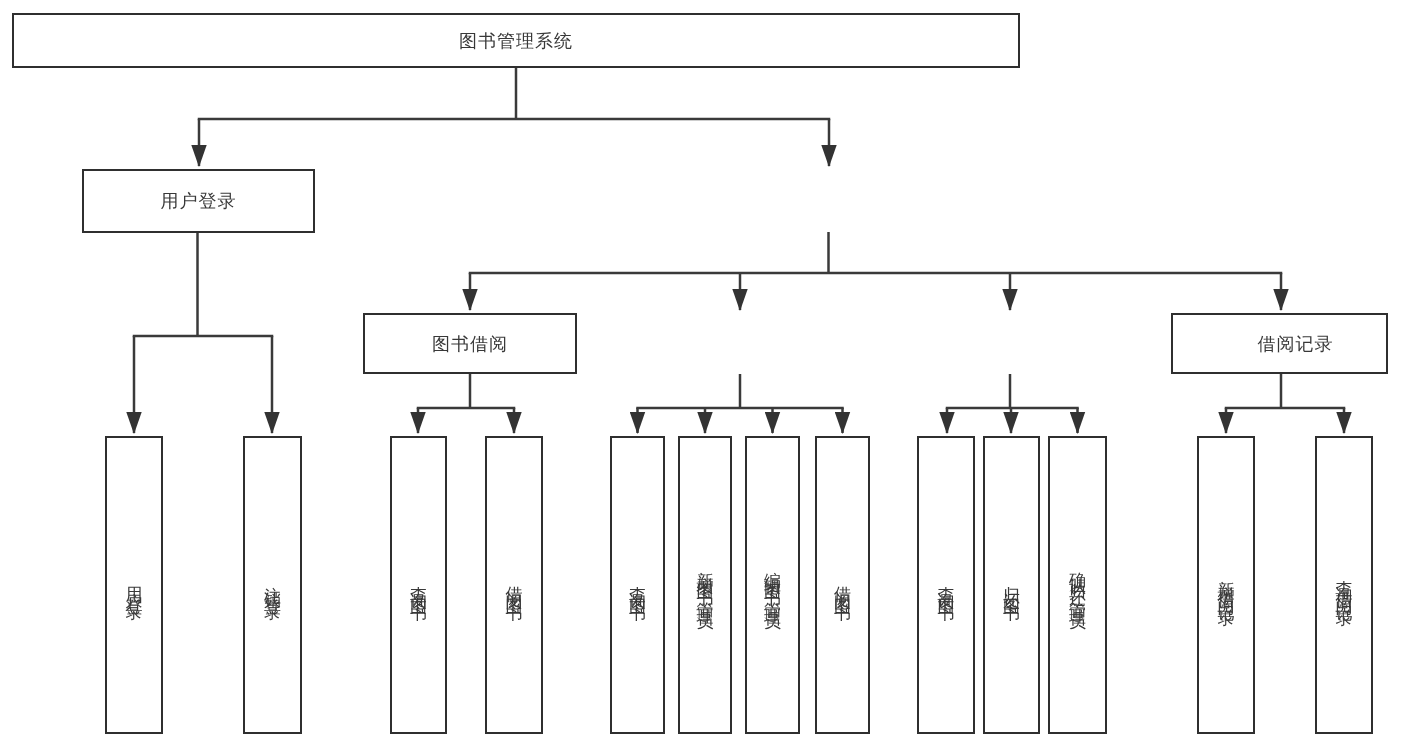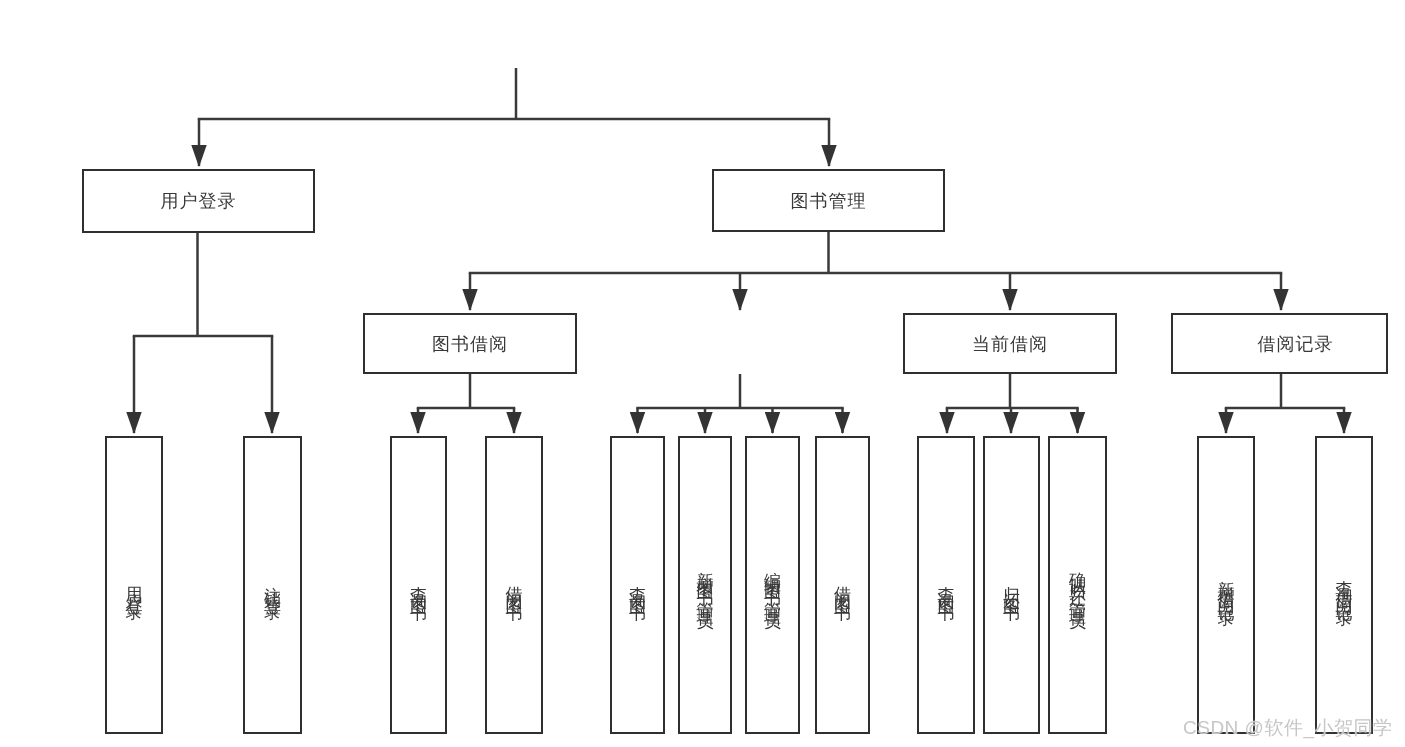--- a/index.html
+++ b/index.html
@@ -101,33 +101,30 @@
       <line x1="1011" y1="408" x2="1011" y2="433" marker-end="url(#arrow)"></line>
       <line x1="1077.5" y1="408" x2="1077.5" y2="433" marker-end="url(#arrow)"></line>
 
       <path d="M1281 374 V408"></path>
       <path d="M1224.75 408 H1345.25"></path>
       <line x1="1226" y1="408" x2="1226" y2="433" marker-end="url(#arrow)"></line>
       <line x1="1344" y1="408" x2="1344" y2="433" marker-end="url(#arrow)"></line>
     </g>
   </svg>
 
+  <div class="node h root" style="left:12px; top:13px; width:1008px; height:55px;">
+    <span>图书管理系统</span>
+  </div>
 
   <div class="node h" style="left:82px; top:169px; width:233px; height:64px;">
     <span>用户登录</span>
   </div>
-  <div class="node h" style="left:712px; top:169px; width:233px; height:63px;">
-    <span>图书管理</span>
-  </div>
 
   <div class="node h" style="left:363px; top:313px; width:214px; height:61px;">
     <span>图书借阅</span>
-  </div>
-  <div class="node h" style="left:903px; top:313px; width:214px; height:61px;">
-    <span>当前借阅</span>
   </div>
   <div class="node h" style="left:1171px; top:313px; width:217px; height:61px;padding-left:32px;">
     <span>借阅记录</span>
   </div>
 
   <div class="node leaf" style="left:105px; width:58px;">
     <span class="vtext">用户登录</span>
   </div>
   <div class="node leaf" style="left:243px; width:59px;">
     <span class="vtext">注销登录</span>
@@ -163,15 +160,14 @@
     <span class="vtext">确认归还（管理员）</span>
   </div>
 
   <div class="node leaf" style="left:1197px; width:58px;">
     <span class="vtext">新增借阅记录</span>
   </div>
   <div class="node leaf" style="left:1315px; width:58px;">
     <span class="vtext">查询借阅记录</span>
   </div>
 
-  <div class="watermark">CSDN @软件_小贺同学</div>
 
 </div>
 
 </body></html>

